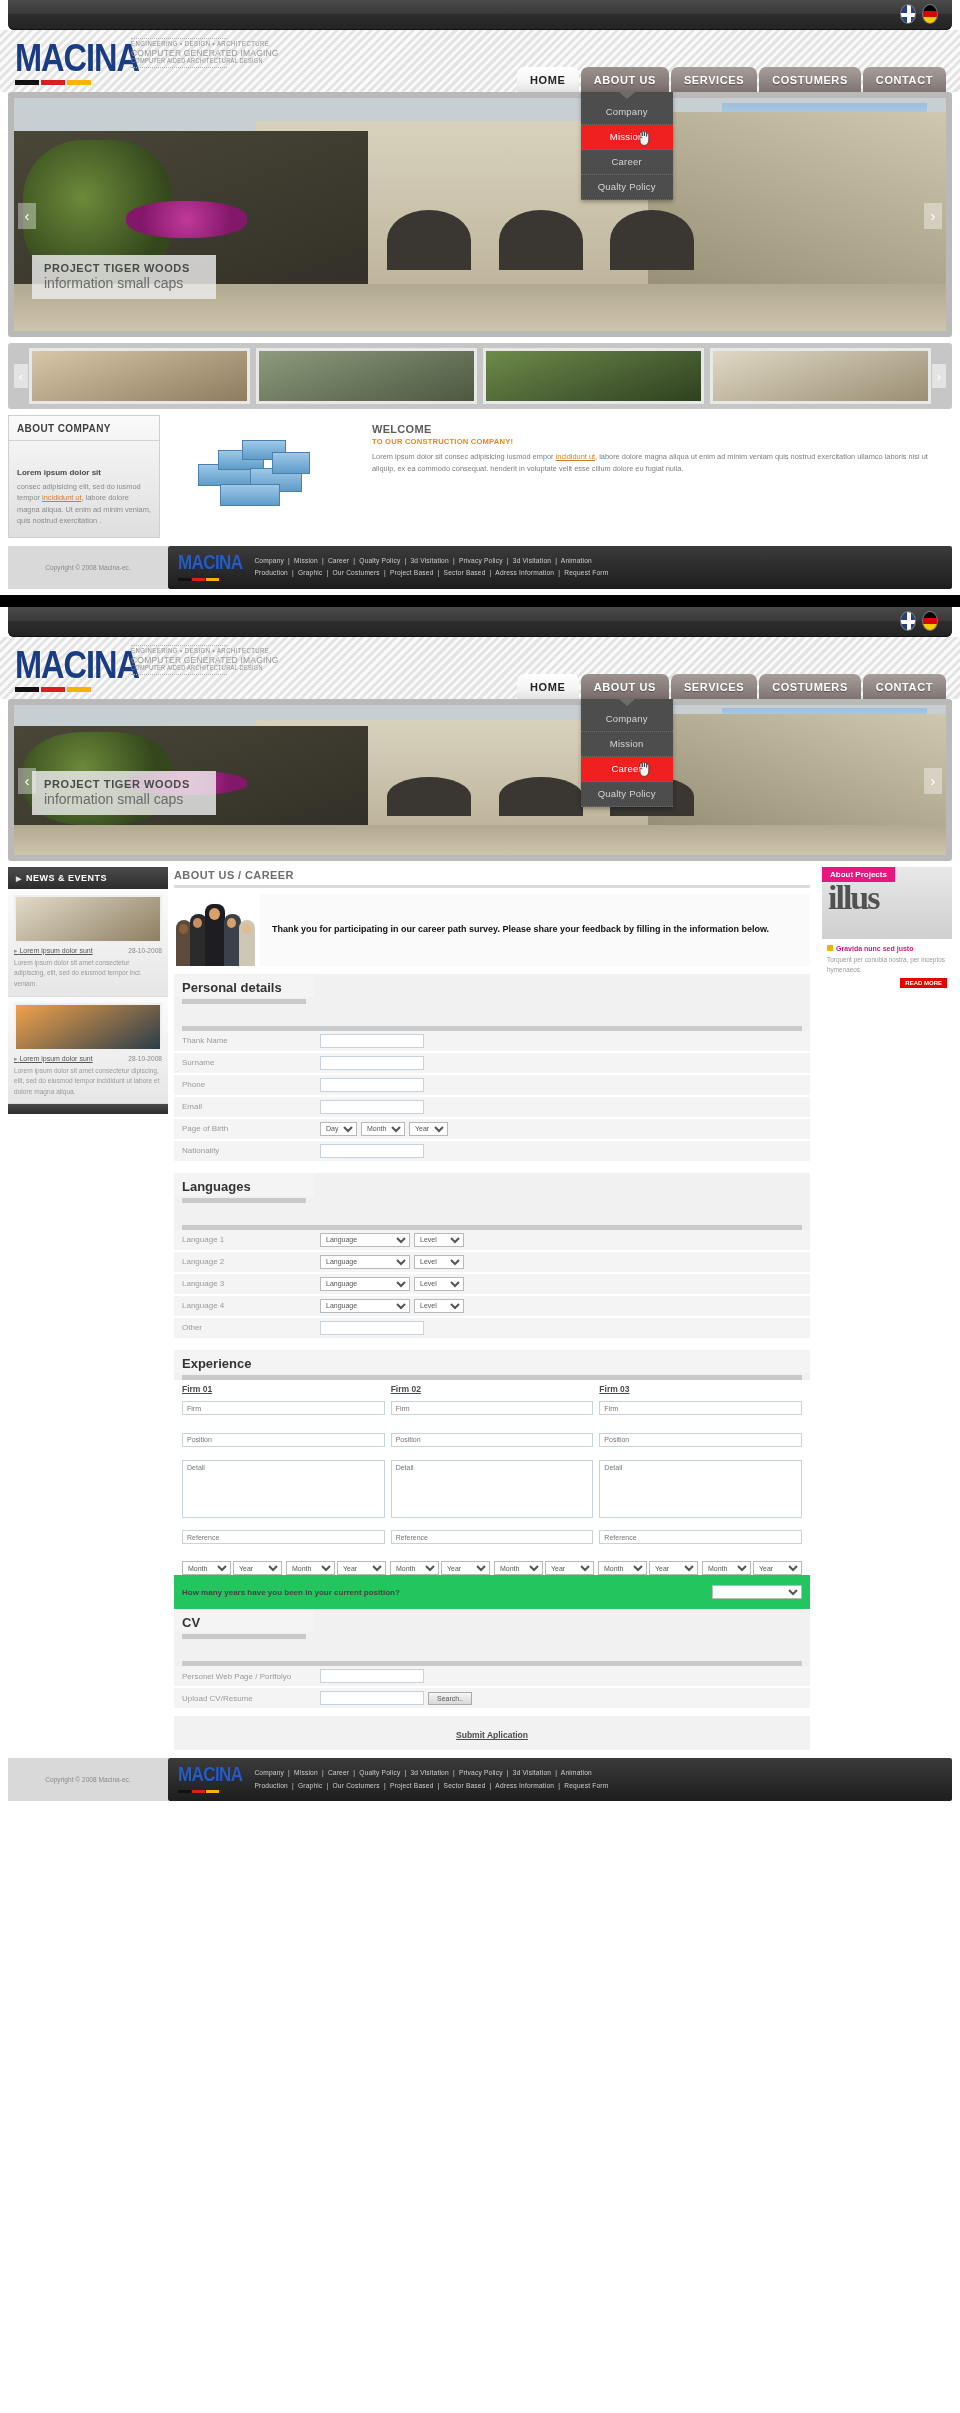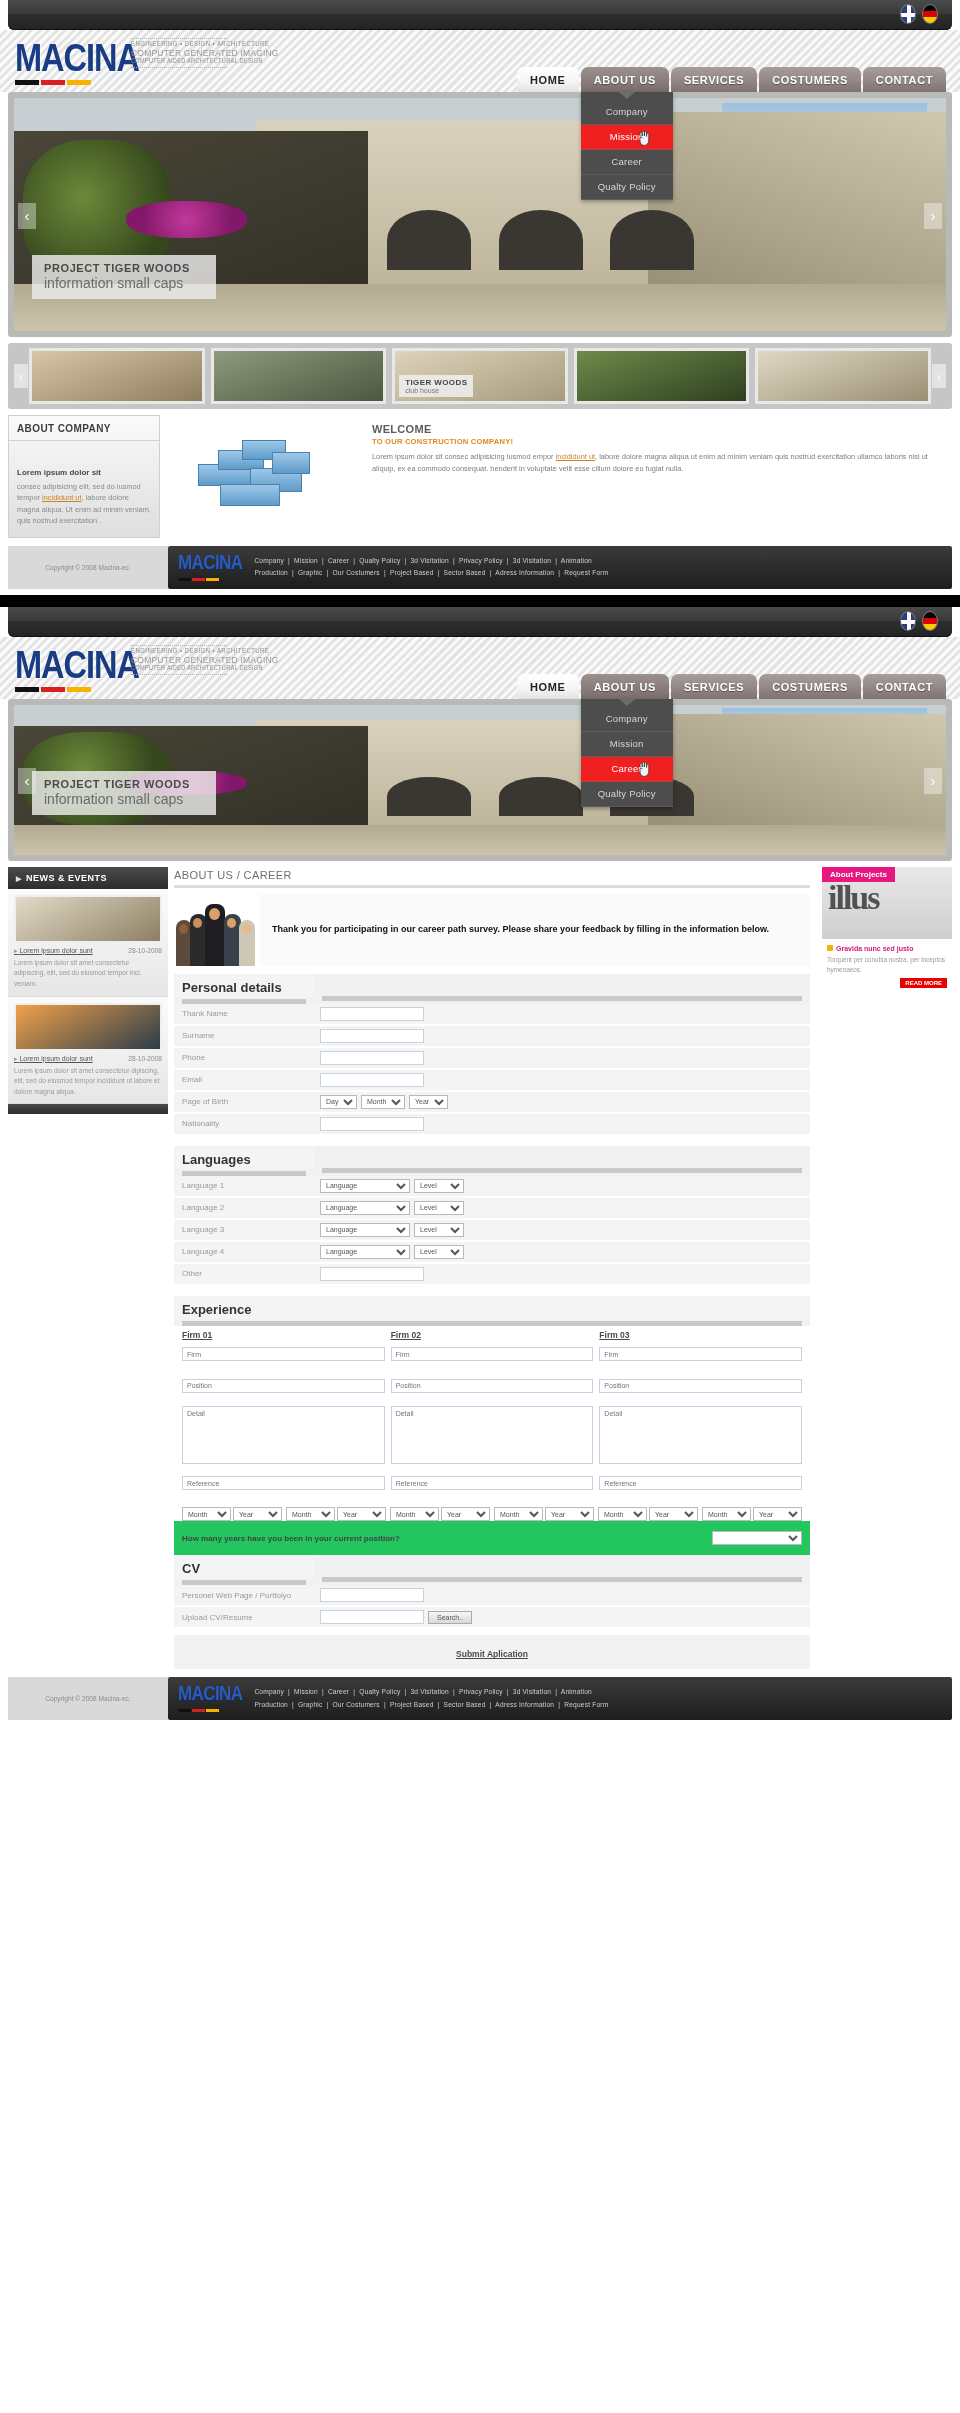--- a/index.html
+++ b/index.html
@@ -173,21 +173,21 @@
   .nt-1{background:linear-gradient(150deg,#e3dbc8,#8d7f63);}
   .nt-2{background:linear-gradient(150deg,#f0a24a,#2b3c4a);}
   .news-meta{display:flex;justify-content:space-between;align-items:center;margin:4px 0 3px;}
   .news-title{font-size:7px;color:#555;text-decoration:underline;}
   .news-title .ar{color:#999;}
   .news-date{font-size:6.6px;color:#8a8a8a;}
   .news-txt{font-size:6.6px;line-height:1.6;color:#9a9a9a;}
   .news-foot{height:10px;background:linear-gradient(180deg,#4b4b4b,#2d2d2d);}
 
   .main{flex:1;}
-  .breadcrumb{font-size:11px;font-weight:normal;color:#6f6f6f;letter-spacing:.4px;padding:2px 0 4px;border-bottom:3px solid #dcdcdc;}
+  .breadcrumb{font-size:11px;font-weight:bold;color:#6f6f6f;letter-spacing:.4px;padding:2px 0 4px;border-bottom:3px solid #dcdcdc;}
   .intro{display:flex;background:#fafafa;margin-top:6px;align-items:center;}
   .intro-photo{width:86px;height:72px;position:relative;background:#fff;overflow:hidden;}
   .ppl{position:absolute;bottom:0;border-radius:8px 8px 0 0;}
   .intro-txt{flex:1;display:flex;align-items:center;padding:0 12px;font-size:9px;font-weight:bold;color:#111;line-height:1.45;}
   .aside{width:130px;margin-left:6px;}
   .about-proj{position:relative;height:72px;background:linear-gradient(180deg,#e8e8e8,#cfcfcf);overflow:hidden;}
   .ap-tag{position:absolute;left:0;top:0;background:#e8167f;color:#fff;font-size:8px;font-weight:bold;padding:3px 8px;z-index:2;}
   .ap-word{position:absolute;left:6px;top:12px;font-size:34px;font-weight:bold;color:#3a3a3a;letter-spacing:-2px;opacity:.85;font-family:"Liberation Serif",serif;}
   .aside-news{background:#fff;padding:6px 5px;}
   .aside-news .t{font-size:7px;font-weight:bold;color:#d2187a;}
@@ -201,21 +201,21 @@
   .sec-rule{height:5px;background:#c9c9c9;margin:2px 8px 0;}
   .frow{display:flex;align-items:center;background:#f4f4f4;border-bottom:2px solid #fff;min-height:19px;}
   .flabel{width:140px;font-size:8px;color:#9a9a9a;padding:4px 8px;}
   .fctrl{flex:1;padding:3px 6px;display:flex;gap:4px;align-items:center;}
   input.ti{height:14px;border:1px solid #c6d2de;background:#fff;font-size:7px;padding:0 4px;font-family:"Liberation Sans",sans-serif;}
   .w-lg{width:104px;} .w-md{width:90px;} .w-sm{width:50px;}
   select.sel{
     height:14px;border:1px solid #b9b9b9;background:#fff;font-size:7px;color:#555;
     font-family:"Liberation Sans",sans-serif;padding:0 1px;
   }
-  .sec-head-row{display:flex;background:#f1f1f1;}
+  .sec-head-row{display:flex;background:#f1f1f1;flex-direction:column;}
   .sec-head-row .a{width:140px;}
   .sec-head-row .b{flex:1;}
 
   .exp-cols{display:flex;gap:6px;padding:0 8px;}
   .exp-col{flex:1;}
   .exp-col h5{font-size:8.5px;font-weight:bold;color:#4a4a4a;text-decoration:underline;padding:4px 0 3px;}
   .exp-col input.ti{width:100%;margin-bottom:13px;}
   .exp-col textarea{
     width:100%;height:58px;border:1px solid #c6d2de;background:#fff;font-size:7px;
     color:#9a9a9a;padding:3px 4px;font-family:"Liberation Sans",sans-serif;resize:none;margin-bottom:4px;
@@ -300,26 +300,20 @@
       </div>
     </div>
   </div>
 
   <div class="thumbs-wrap">
     <div class="thumb-arrow l">‹</div>
     <div class="thumb-arrow r">›</div>
     <div class="thumbs">
       <div class="thumb t-a"></div>
       <div class="thumb t-b"></div>
-      <div class="thumb t-c">
-        <div class="lbl">
-            <b>TIGER WOODS</b>
-        <span>club house</span>
-          </div>
-      </div>
       <div class="thumb t-d"></div>
       <div class="thumb t-e"></div>
     </div>
   </div>
 
   <div class="row3">
     <div class="about-box">
       <h3>ABOUT COMPANY</h3>
       <div class="body">
         <div class="lead">Lorem ipsum dolor sit</div>

